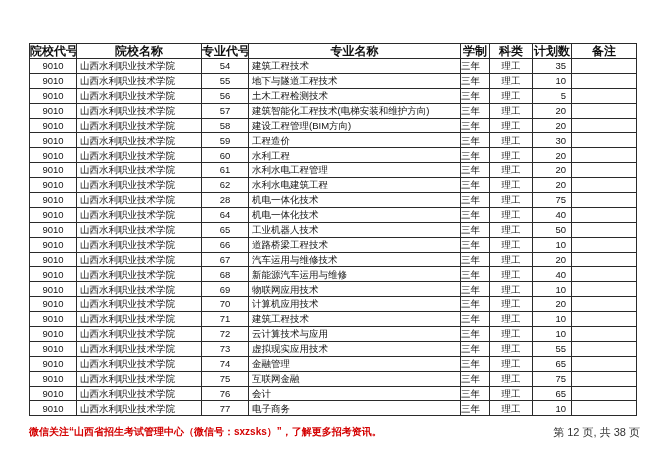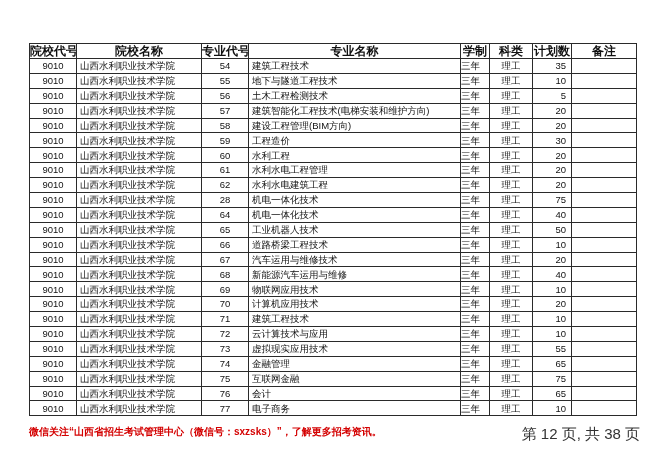--- a/index.html
+++ b/index.html
@@ -62,21 +62,21 @@
     display: flex;
     justify-content: space-between;
     align-items: flex-start;
   }
   #footer-notice {
     font-size: 10px;
     font-weight: bold;
     color: #d40000;
   }
   #footer-page {
-    font-size: 15px;
+    font-size: 11px;
     color: #333;
   }
 </style>
 </head>
 <body>
 
 <div id="page">
 
 
   <table id="plan-table">

